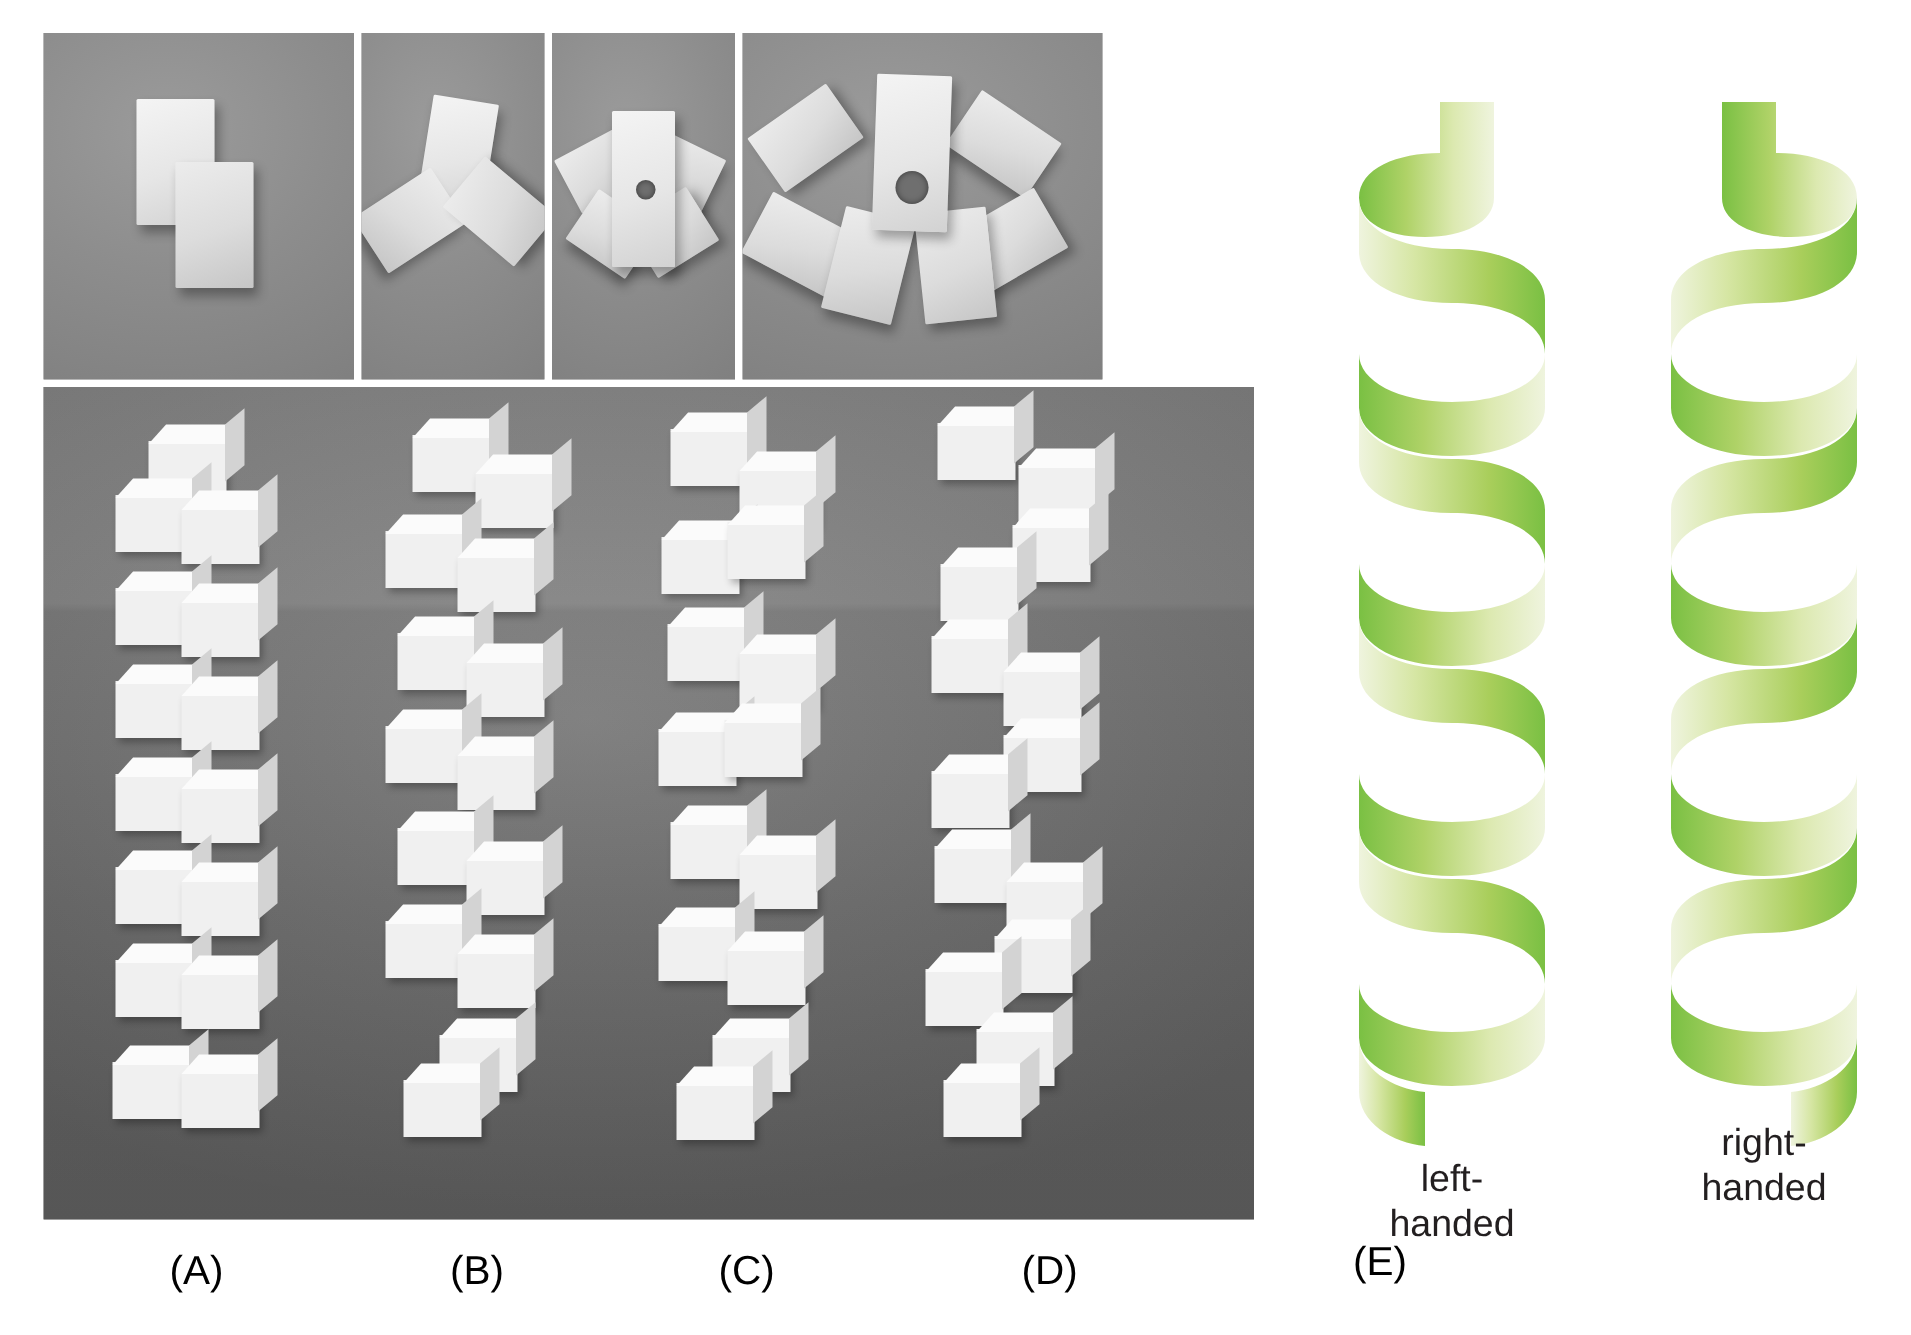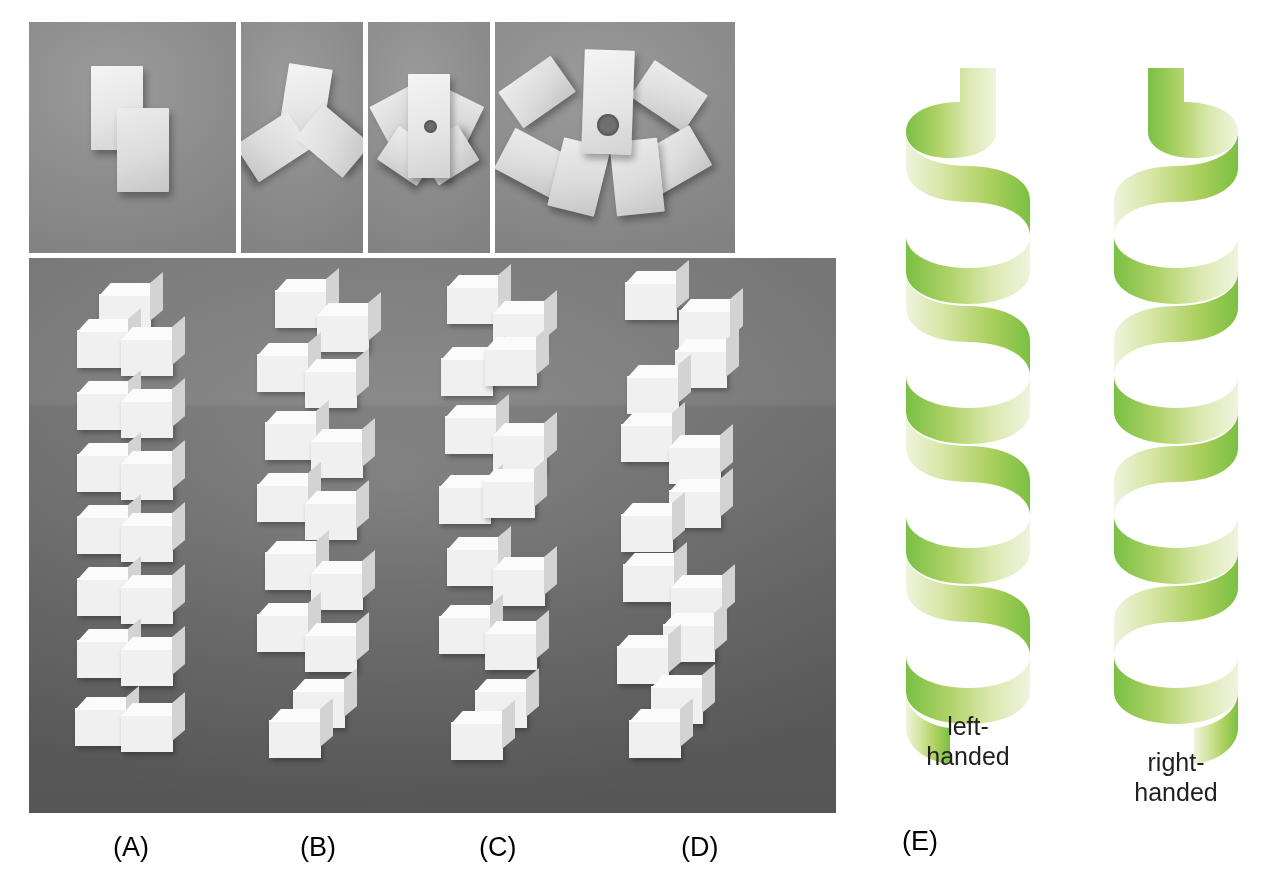--- a/index.html
+++ b/index.html
@@ -536,21 +536,21 @@
         <path d="M142,336 C142,354 116,368 80,368 C44,368 18,354 18,336 L18,372 C18,390 44,404 80,404 C116,404 142,390 142,372 Z" fill="url(#gBandR)"></path>
         <path d="M18,372 C18,392 44,406 80,406 C116,406 142,420 142,440 L142,476 C142,456 116,442 80,442 C44,442 18,428 18,408 Z" fill="url(#gBandR2)"></path>
         <path d="M142,476 C142,494 116,508 80,508 C44,508 18,494 18,476 L18,512 C18,530 44,544 80,544 C116,544 142,530 142,512 Z" fill="url(#gBandR)"></path>
         <path d="M18,512 C18,532 44,546 80,546 C116,546 142,560 142,580 L142,616 C142,596 116,582 80,582 C44,582 18,568 18,548 Z" fill="url(#gBandR2)"></path>
         <path d="M142,616 C142,634 116,648 80,648 C44,648 18,634 18,616 L18,652 C18,670 44,684 80,684 C116,684 142,670 142,652 Z" fill="url(#gBandR)"></path>
         <path d="M18,652 C18,672 40,686 62,688 L62,724 C40,722 18,708 18,688 Z" fill="url(#gBandR2)"></path>
       </g>
     </svg>
   </div>
 
-  <div class="helix-label" style="left:908px; top:712px; width:120px;">
+  <div class="helix-label" style="left:908px; top:772px; width:120px;">
     <div>left-</div>
     <div>handed</div>
   </div>
   <div class="helix-label" style="left:1116px; top:748px; width:120px;">
     <div>right-</div>
     <div>handed</div>
   </div>
 
   <div class="caption" style="left:113px; top:832px;">(A)</div>
   <div class="caption" style="left:300px; top:832px;">(B)</div>

